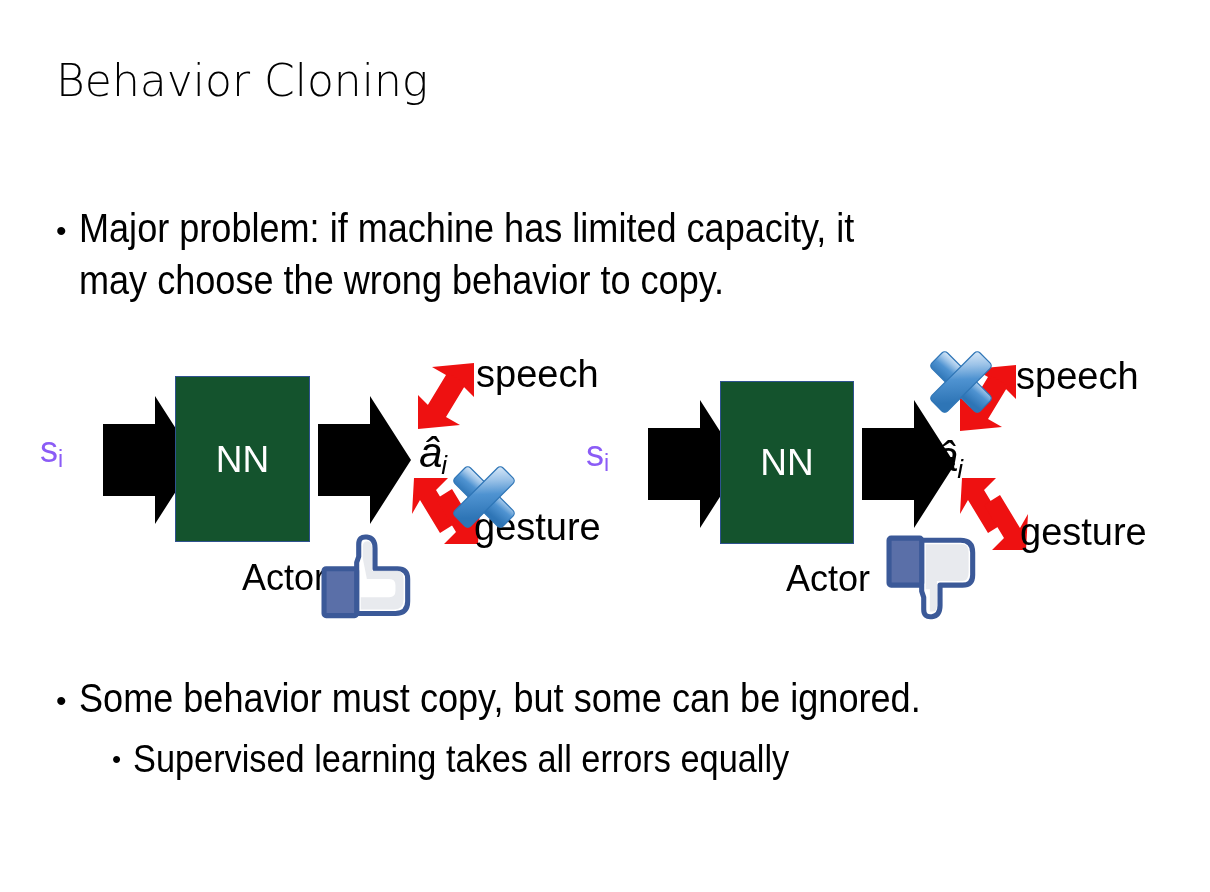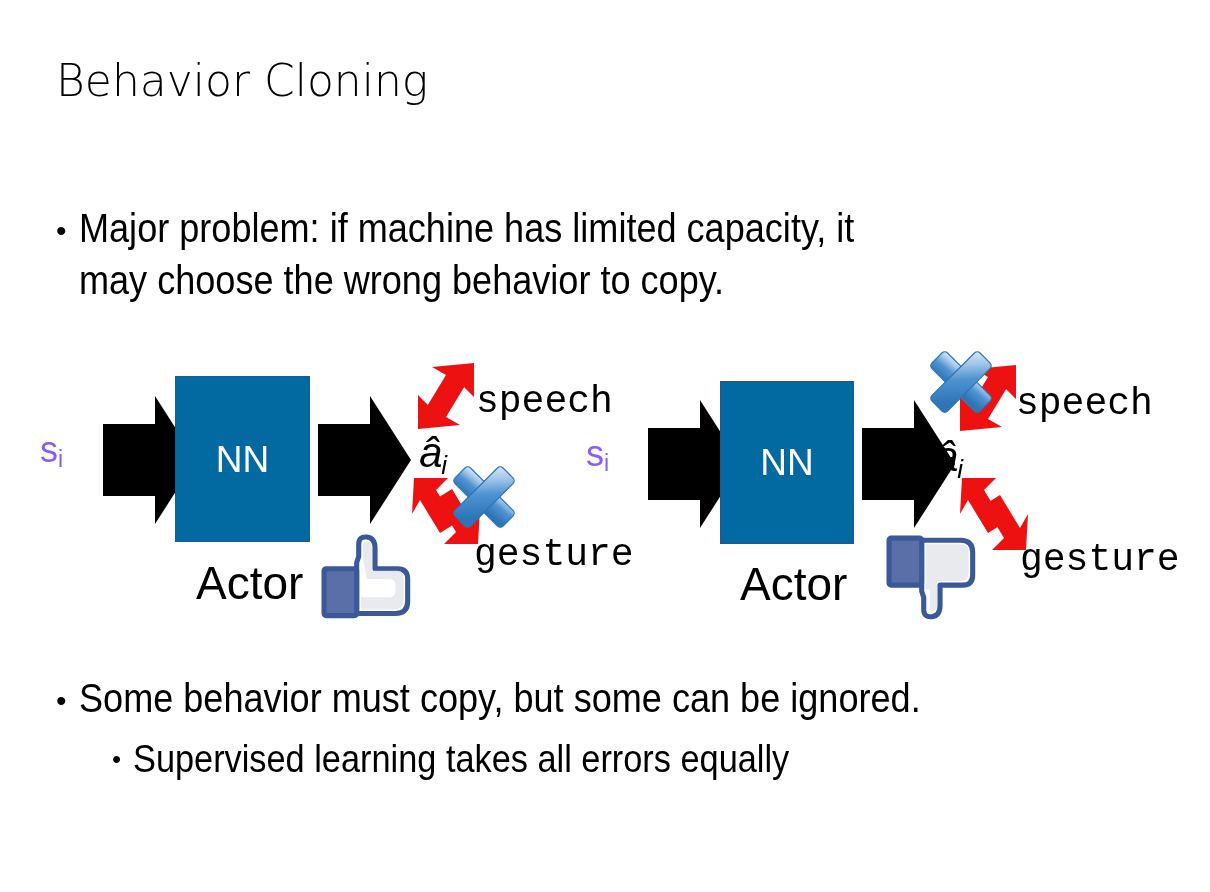--- a/index.html
+++ b/index.html
@@ -77,41 +77,42 @@
   #bullet-supervised .bullet-dot {
     font-size: 26px;
     padding-top: 13px;
   }
 
   
   .diagram { position: absolute; }
 
   .nn-box {
     position: absolute;
-    background: #0369a1;
+    background: #14532d;
     border: 1px solid #2F528F;
     box-sizing: border-box;
     display: flex;
     align-items: center;
     justify-content: center;
   }
   .nn-label {
     color: #ffffff;
     font-family: "Liberation Sans", sans-serif;
     font-size: 37px;
     line-height: 1;
   }
 
   .actor-label {
     position: absolute;
     font-family: "Liberation Sans", sans-serif;
-    font-size: 46px;
-    line-height: 1;
-    color: #000000;
-    white-space: nowrap;
+    font-size: 36px;
+    line-height: 1;
+    color: #000000;
+    white-space: nowrap;
+    margin-left: 46px;
   }
 
   .state-label {
     position: absolute;
     font-family: "Liberation Sans", sans-serif;
     font-size: 36px;
     line-height: 1;
     color: #8b5cf6;
     white-space: nowrap;
   }
@@ -133,26 +134,25 @@
   }
   .action-label .sub {
     font-size: 0.62em;
     position: relative;
     top: 0.26em;
     left: -0.04em;
   }
 
   .out-label {
     position: absolute;
-    font-family: Liberation Mono, monospace;
+    font-family: Liberation Sans, sans-serif;
     font-size: 38px;
     line-height: 1;
     color: #000000;
     white-space: nowrap;
-    margin-top: 28px;
   }
 
   .svg-layer {
     position: absolute;
     left: 0;
     top: 0;
     overflow: visible;
   }
 </style>
 </head>

